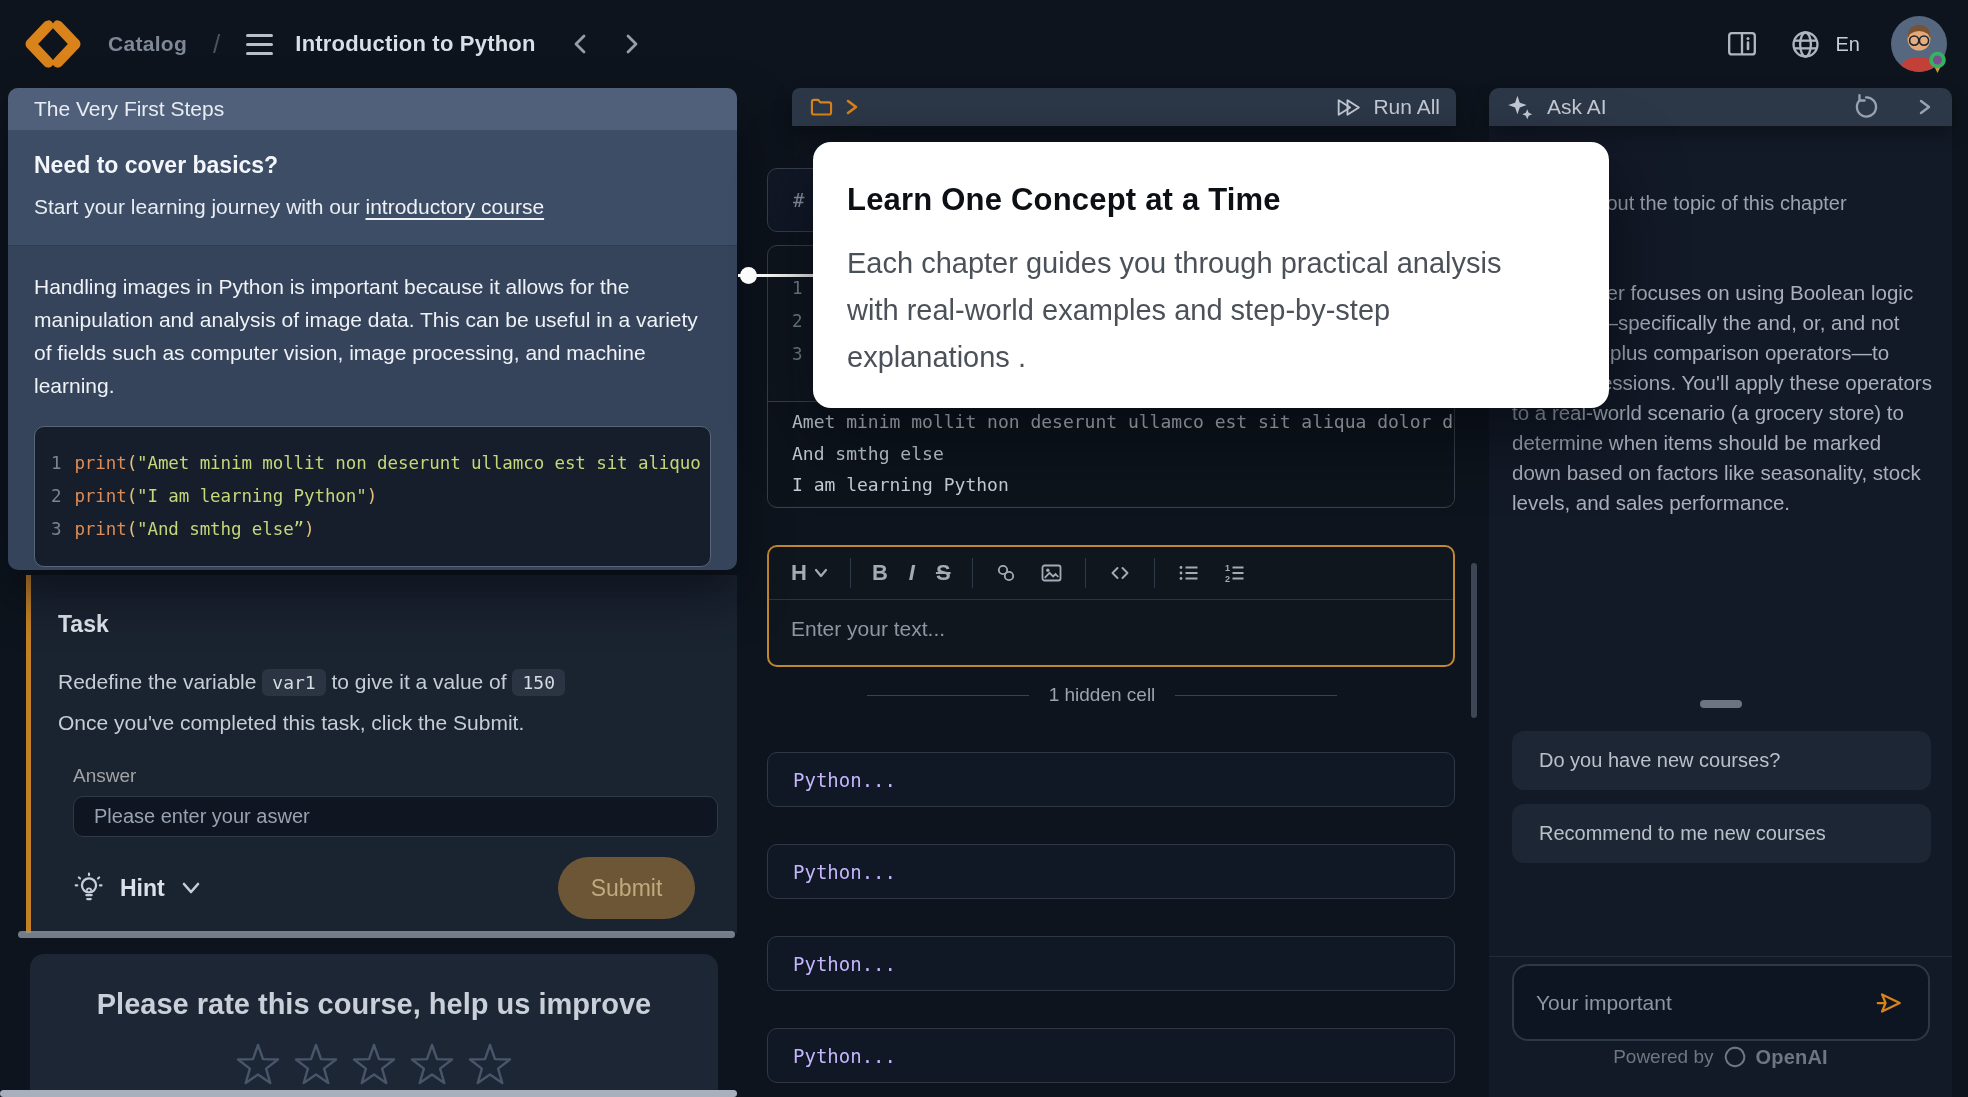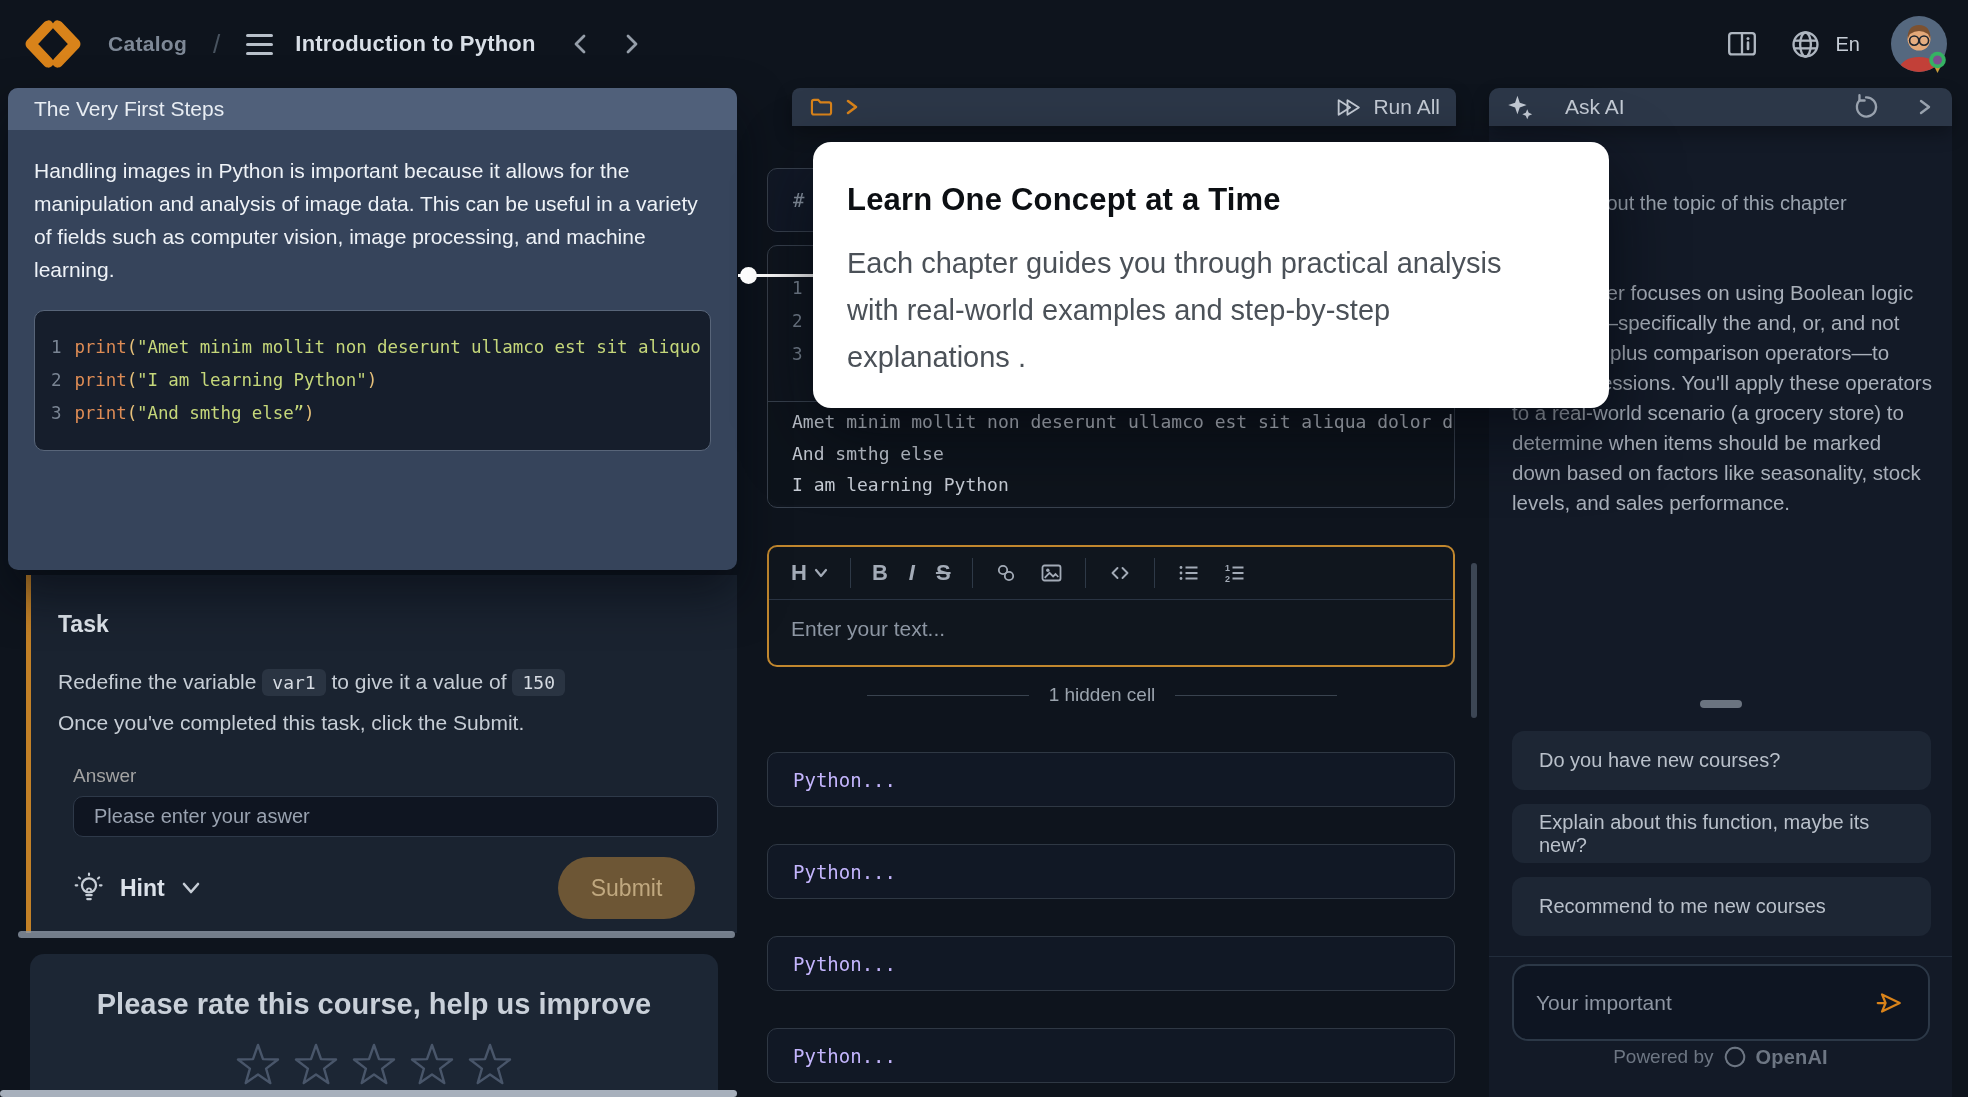--- a/index.html
+++ b/index.html
@@ -123,21 +123,21 @@
     border-radius:10px; display:flex; align-items:center; padding:0 25px;
     font-family:"DejaVu Sans Mono", monospace; font-size:19px; color:#c4b5fd; cursor:text; }
 
   .mid-scrollbar { position:absolute; left:1471px; top:563px; width:6px; height:155px;
     background:#3c4654; border-radius:3px; z-index:15; cursor:grab; }
 
   
   .right-col { position:absolute; left:1489px; top:88px; width:463px; bottom:0;
     background:#131a27; border-radius:10px 10px 0 0; }
   .right-header { height:38px; background:#2c3748; border-radius:10px 10px 0 0;
-    display:flex; align-items:center; padding:0 18px; gap:31px;
+    display:flex; align-items:center; padding:0 18px; gap:13px;
     box-shadow:0 8px 18px rgba(0,0,0,.3); }
   .ask-ai-title { color:#c3cad4; font-size:21px; }
   .rh-actions { margin-left:auto; display:flex; align-items:center; gap:36px; }
   .rh-actions > * { cursor:pointer; }
   .ai-intro { position:absolute; left:23px; top:104px; color:#9aa3ae; font-size:20px; }
   .ai-para { position:absolute; left:23px; top:190px; color:#a9b0ba; font-size:20.5px;
     line-height:30px; }
   .ai-para div { white-space:nowrap; }
   .drag-handle { position:absolute; top:612px; left:50%; transform:translateX(-50%);
     width:42px; height:8px; border-radius:4px; background:#6b7480; cursor:grab; }
@@ -227,20 +227,26 @@
       </svg>
     </div>
   </div>
 </header>
 
 <div class="left-col">
 
   <section class="panel">
     <div class="panel-header">
       <span>The Very First Steps</span>
+    </div>
+    <div class="basics">
+      <div class="basics-title">Need to cover basics?</div>
+      <div class="basics-line">
+        <span>Start your learning journey with our </span><span class="basics-link">introductory course</span>
+      </div>
     </div>
     <div class="panel-body">
       <p class="para">Handling images in Python is important because it allows for the manipulation and analysis of image data. This can be useful in a variety of fields such as computer vision, image processing, and machine learning.</p>
       <div class="code-block" id="code-left">
           <div class="code-line"><span class="ln">1</span><span class="kw">print</span><span class="pn">(</span><span class="str">"Amet minim mollit non deserunt ullamco est sit aliquo</span></div>
           <div class="code-line"><span class="ln">2</span><span class="kw">print</span><span class="pn">(</span><span class="str">"I am learning Python"</span><span class="pn">)</span></div>
           <div class="code-line"><span class="ln">3</span><span class="kw">print</span><span class="pn">(</span><span class="str">"And smthg else”</span><span class="pn">)</span></div>
         </div>
     </div>
   </section>
@@ -434,21 +440,20 @@
       <div>operators, plus comparison operators—to</div>
       <div>build expressions. You'll apply these operators</div>
       <div>to a real-world scenario (a grocery store) to</div>
       <div>determine when items should be marked</div>
       <div>down based on factors like seasonality, stock</div>
       <div>levels, and sales performance.</div>
     </div>
   <div class="drag-handle"></div>
   <div class="sugg-list" id="sugg-list">
       <div class="sugg-card">Do you have new courses?</div>
-      <div class="sugg-card">Explain about this function, maybe its new?</div>
       <div class="sugg-card">Recommend to me new courses</div>
     </div>
 
   <div class="ask-footer">
     <div class="ask-input">
       <span class="ask-ph">Your important</span>
       <svg class="send-btn" width="34" height="30" viewBox="0 0 30 28">
         <path d="M4.5 14 h6.5 M25 14 L8.5 6 L11.8 14 L8.5 22 Z" fill="none" stroke="#d9831a" stroke-width="2.1" stroke-linecap="round" stroke-linejoin="round"></path>
       </svg>
     </div>

